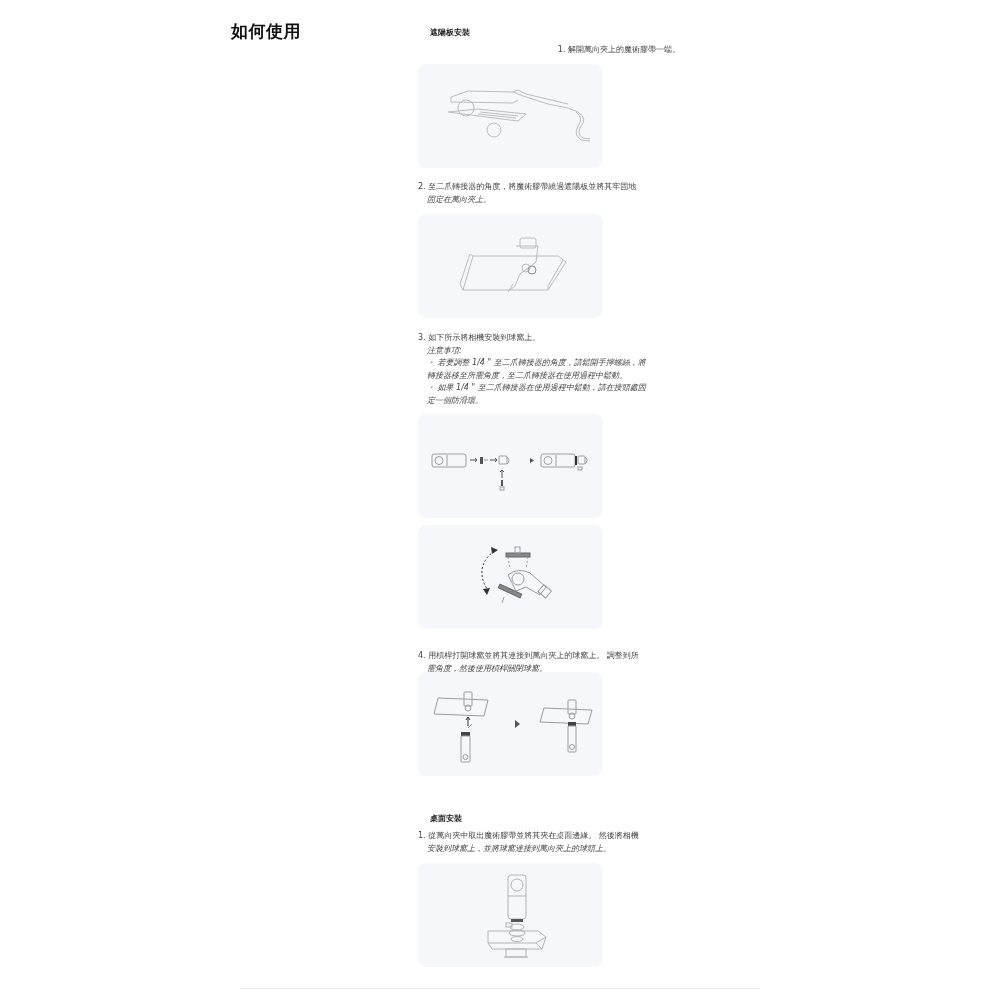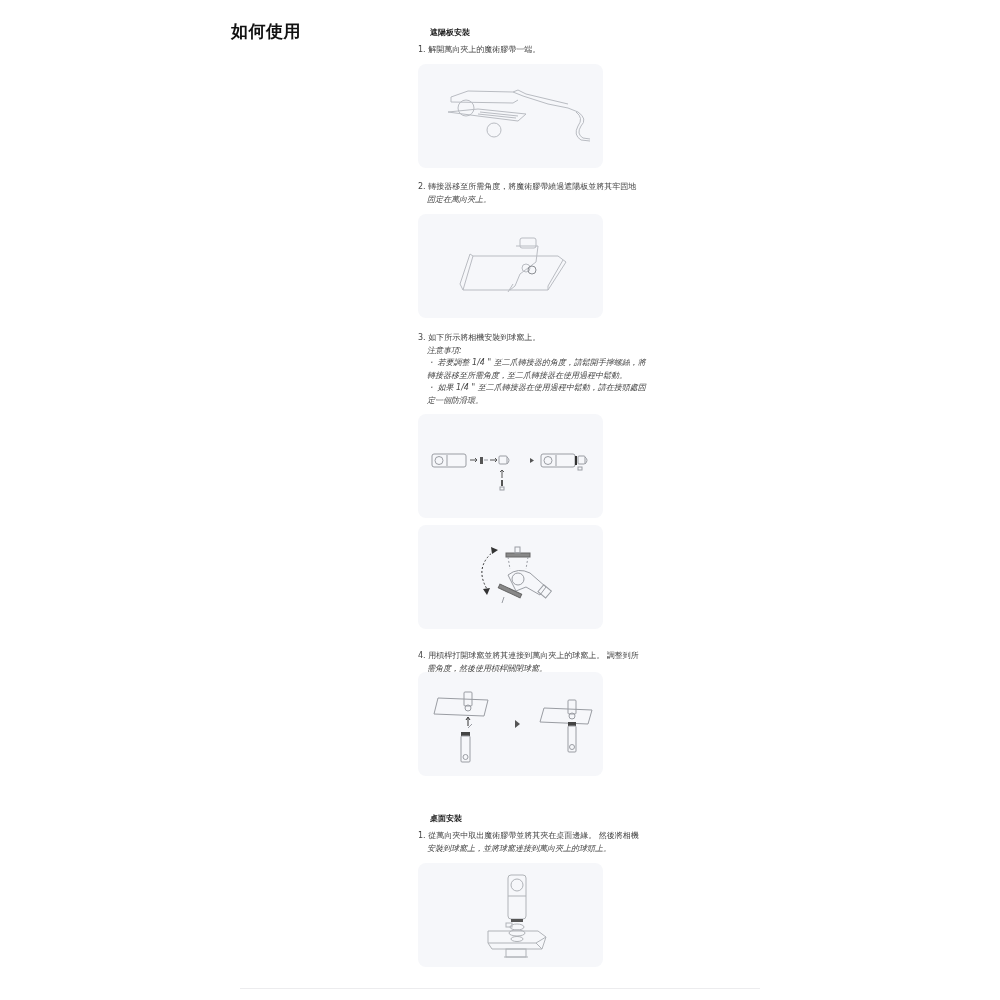--- a/index.html
+++ b/index.html
@@ -19,38 +19,38 @@
   </style>
 </head>
 <body>
 
 <h1 class="page-title">如何使用</h1>
 
 <div class="content">
 
   <h2 class="section-heading" style="top:19px;">遮陽板安裝</h2>
 
-  <p class="step-text" style="top:44px;">
+  <p class="step-text" style="top:44px;text-align:right;">
     <span class="line"><span>1.</span> <span>解開萬向夾上的魔術膠帶一端。</span></span>
   </p>
   <div class="card" style="top:64px;">
     <svg viewBox="0 0 185 104" fill="none" stroke="#b9bcc2" stroke-width="1">
       <path d="M33 33 L50 27 L95 28 L105 32 L130 40 L150 44 L160 48 Q170 55 163 62 Q158 70 165 74 L172 75"></path>
       <path d="M33 33 L33 38 L95 39 L100 36"></path>
       <circle cx="48" cy="44" r="8"></circle>
       <path d="M30 48 L60 52 L100 57 L108 50 L60 45 Z"></path>
       <path d="M60 50 L98 54 M62 48 L100 52"></path>
       <circle cx="76" cy="66" r="7"></circle>
       <path d="M95 28 L100 26 L108 30 L150 40"></path>
       <path d="M158 48 Q166 54 160 62 Q155 71 163 76 L172 77"></path>
     </svg>
   </div>
 
   <p class="step-text" style="top:181px;">
-    <span class="line"><span>2.</span> <span>轉接器移至所需角度，將魔術膠帶繞過遮陽板並將其牢固地</span></span>
+    <span class="line"><span>2.</span> <span>至二爪轉接器的角度，將魔術膠帶繞過遮陽板並將其牢固地</span></span>
     <span class="indent">固定在萬向夾上。</span>
   </p>
   <div class="card" style="top:214px;">
     <svg viewBox="0 0 185 104" fill="none" stroke="#b9bcc2" stroke-width="1">
       <path d="M55 42 L140 42 L148 48 L130 76 L45 76 Z"></path>
       <path d="M45 76 L42 70 L52 40 L55 42"></path>
       <path d="M130 76 L130 72 L145 46"></path>
       <rect x="102" y="24" width="16" height="10" rx="2"></rect>
       <path d="M98 32 L120 32 L118 48 L102 60 L97 72 L92 76"></path>
       <circle cx="108" cy="54" r="4"></circle>

